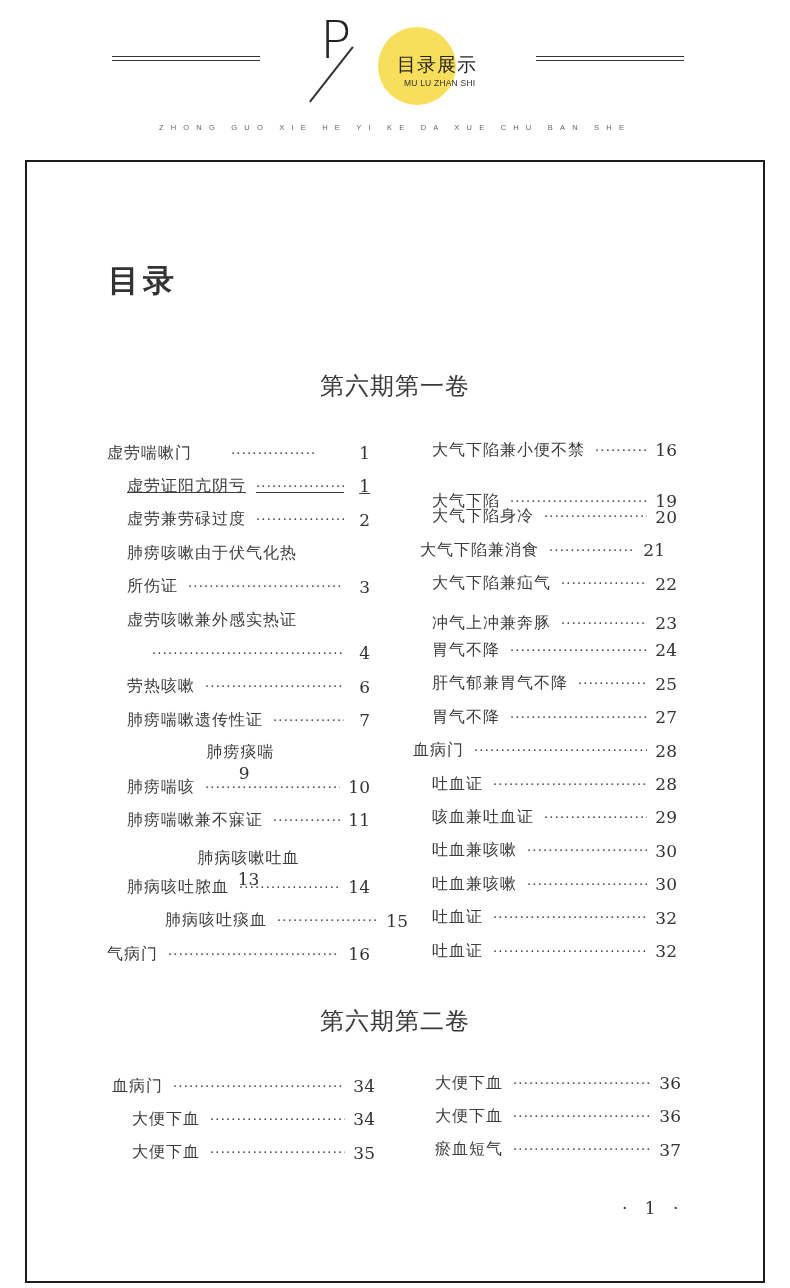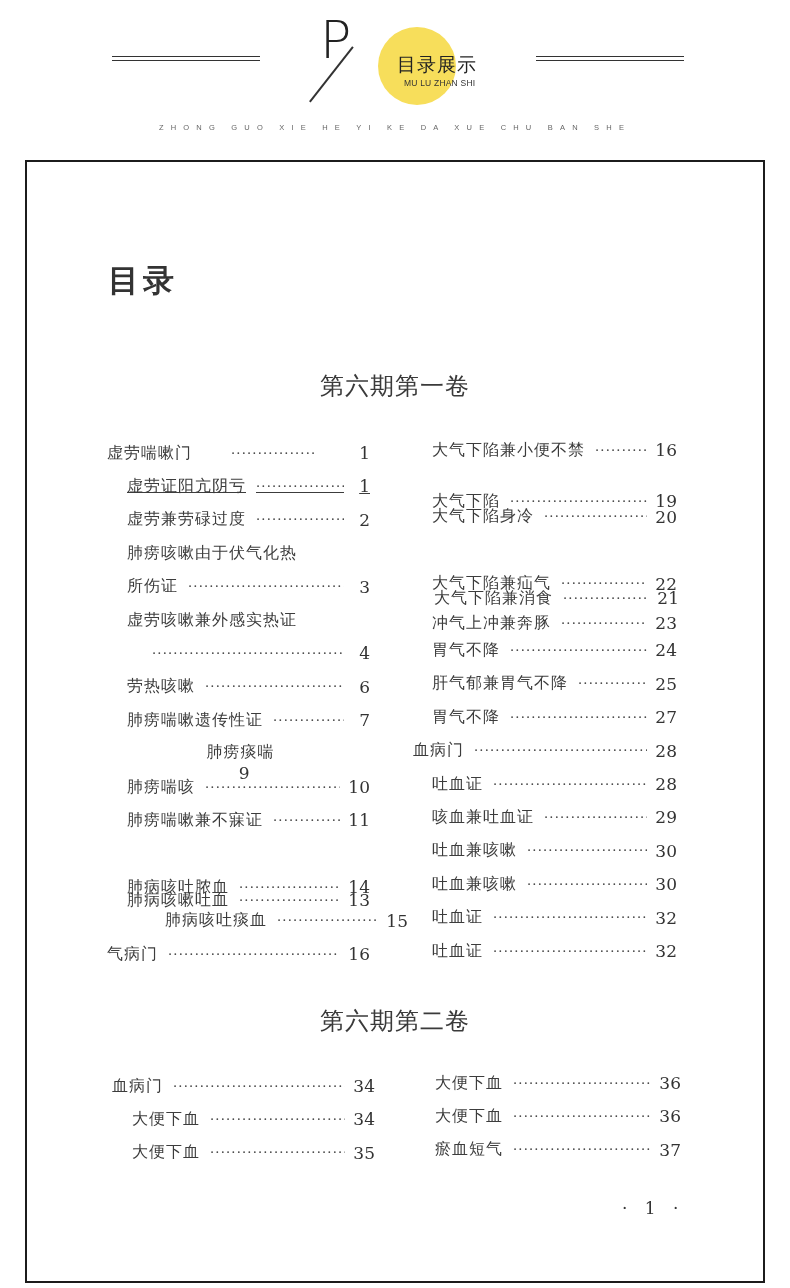--- a/index.html
+++ b/index.html
@@ -104,21 +104,21 @@
     <div class="entry" style="left: 127px; top: 775px; width: 243px;">
       <span class="label">肺痨喘咳</span>
       <span class="dots"></span>
       <span class="pg">10</span>
     </div>
     <div class="entry" style="left: 127px; top: 808.4px; width: 243px;">
       <span class="label">肺痨喘嗽兼不寐证</span>
       <span class="dots"></span>
       <span class="pg">11</span>
     </div>
-    <div class="entry" style="left: 127px; top: 888px; width: 243px;">
+    <div class="entry" style="left: 127px; top: 848px; width: 243px; flex-direction: column;">
       <span class="label">肺病咳嗽吐血</span>
       <span class="dots"></span>
       <span class="pg">13</span>
     </div>
     <div class="entry" style="left: 127px; top: 875.2px; width: 243px;">
       <span class="label">肺病咳吐脓血</span>
       <span class="dots"></span>
       <span class="pg">14</span>
     </div>
     <div class="entry" style="left: 127px; top: 908.6px; width: 243px; margin-left: 38px;">
@@ -141,21 +141,21 @@
     <div class="entry" style="left: 432px; top: 489px; width: 245px;">
       <span class="label">大气下陷</span>
       <span class="dots"></span>
       <span class="pg">19</span>
     </div>
     <div class="entry" style="left: 432px; top: 504.8px; width: 245px;">
       <span class="label">大气下陷身冷</span>
       <span class="dots"></span>
       <span class="pg">20</span>
     </div>
-    <div class="entry" style="left: 434px; top: 538.2px; width: 245px; margin-top: 48px;">
+    <div class="entry" style="left: 420px; top: 538.2px; width: 245px;">
       <span class="label">大气下陷兼消食</span>
       <span class="dots"></span>
       <span class="pg">21</span>
     </div>
     <div class="entry" style="left: 432px; top: 571.6px; width: 245px;">
       <span class="label">大气下陷兼疝气</span>
       <span class="dots"></span>
       <span class="pg">22</span>
     </div>
     <div class="entry" style="left: 432px; top: 611px; width: 245px;">

